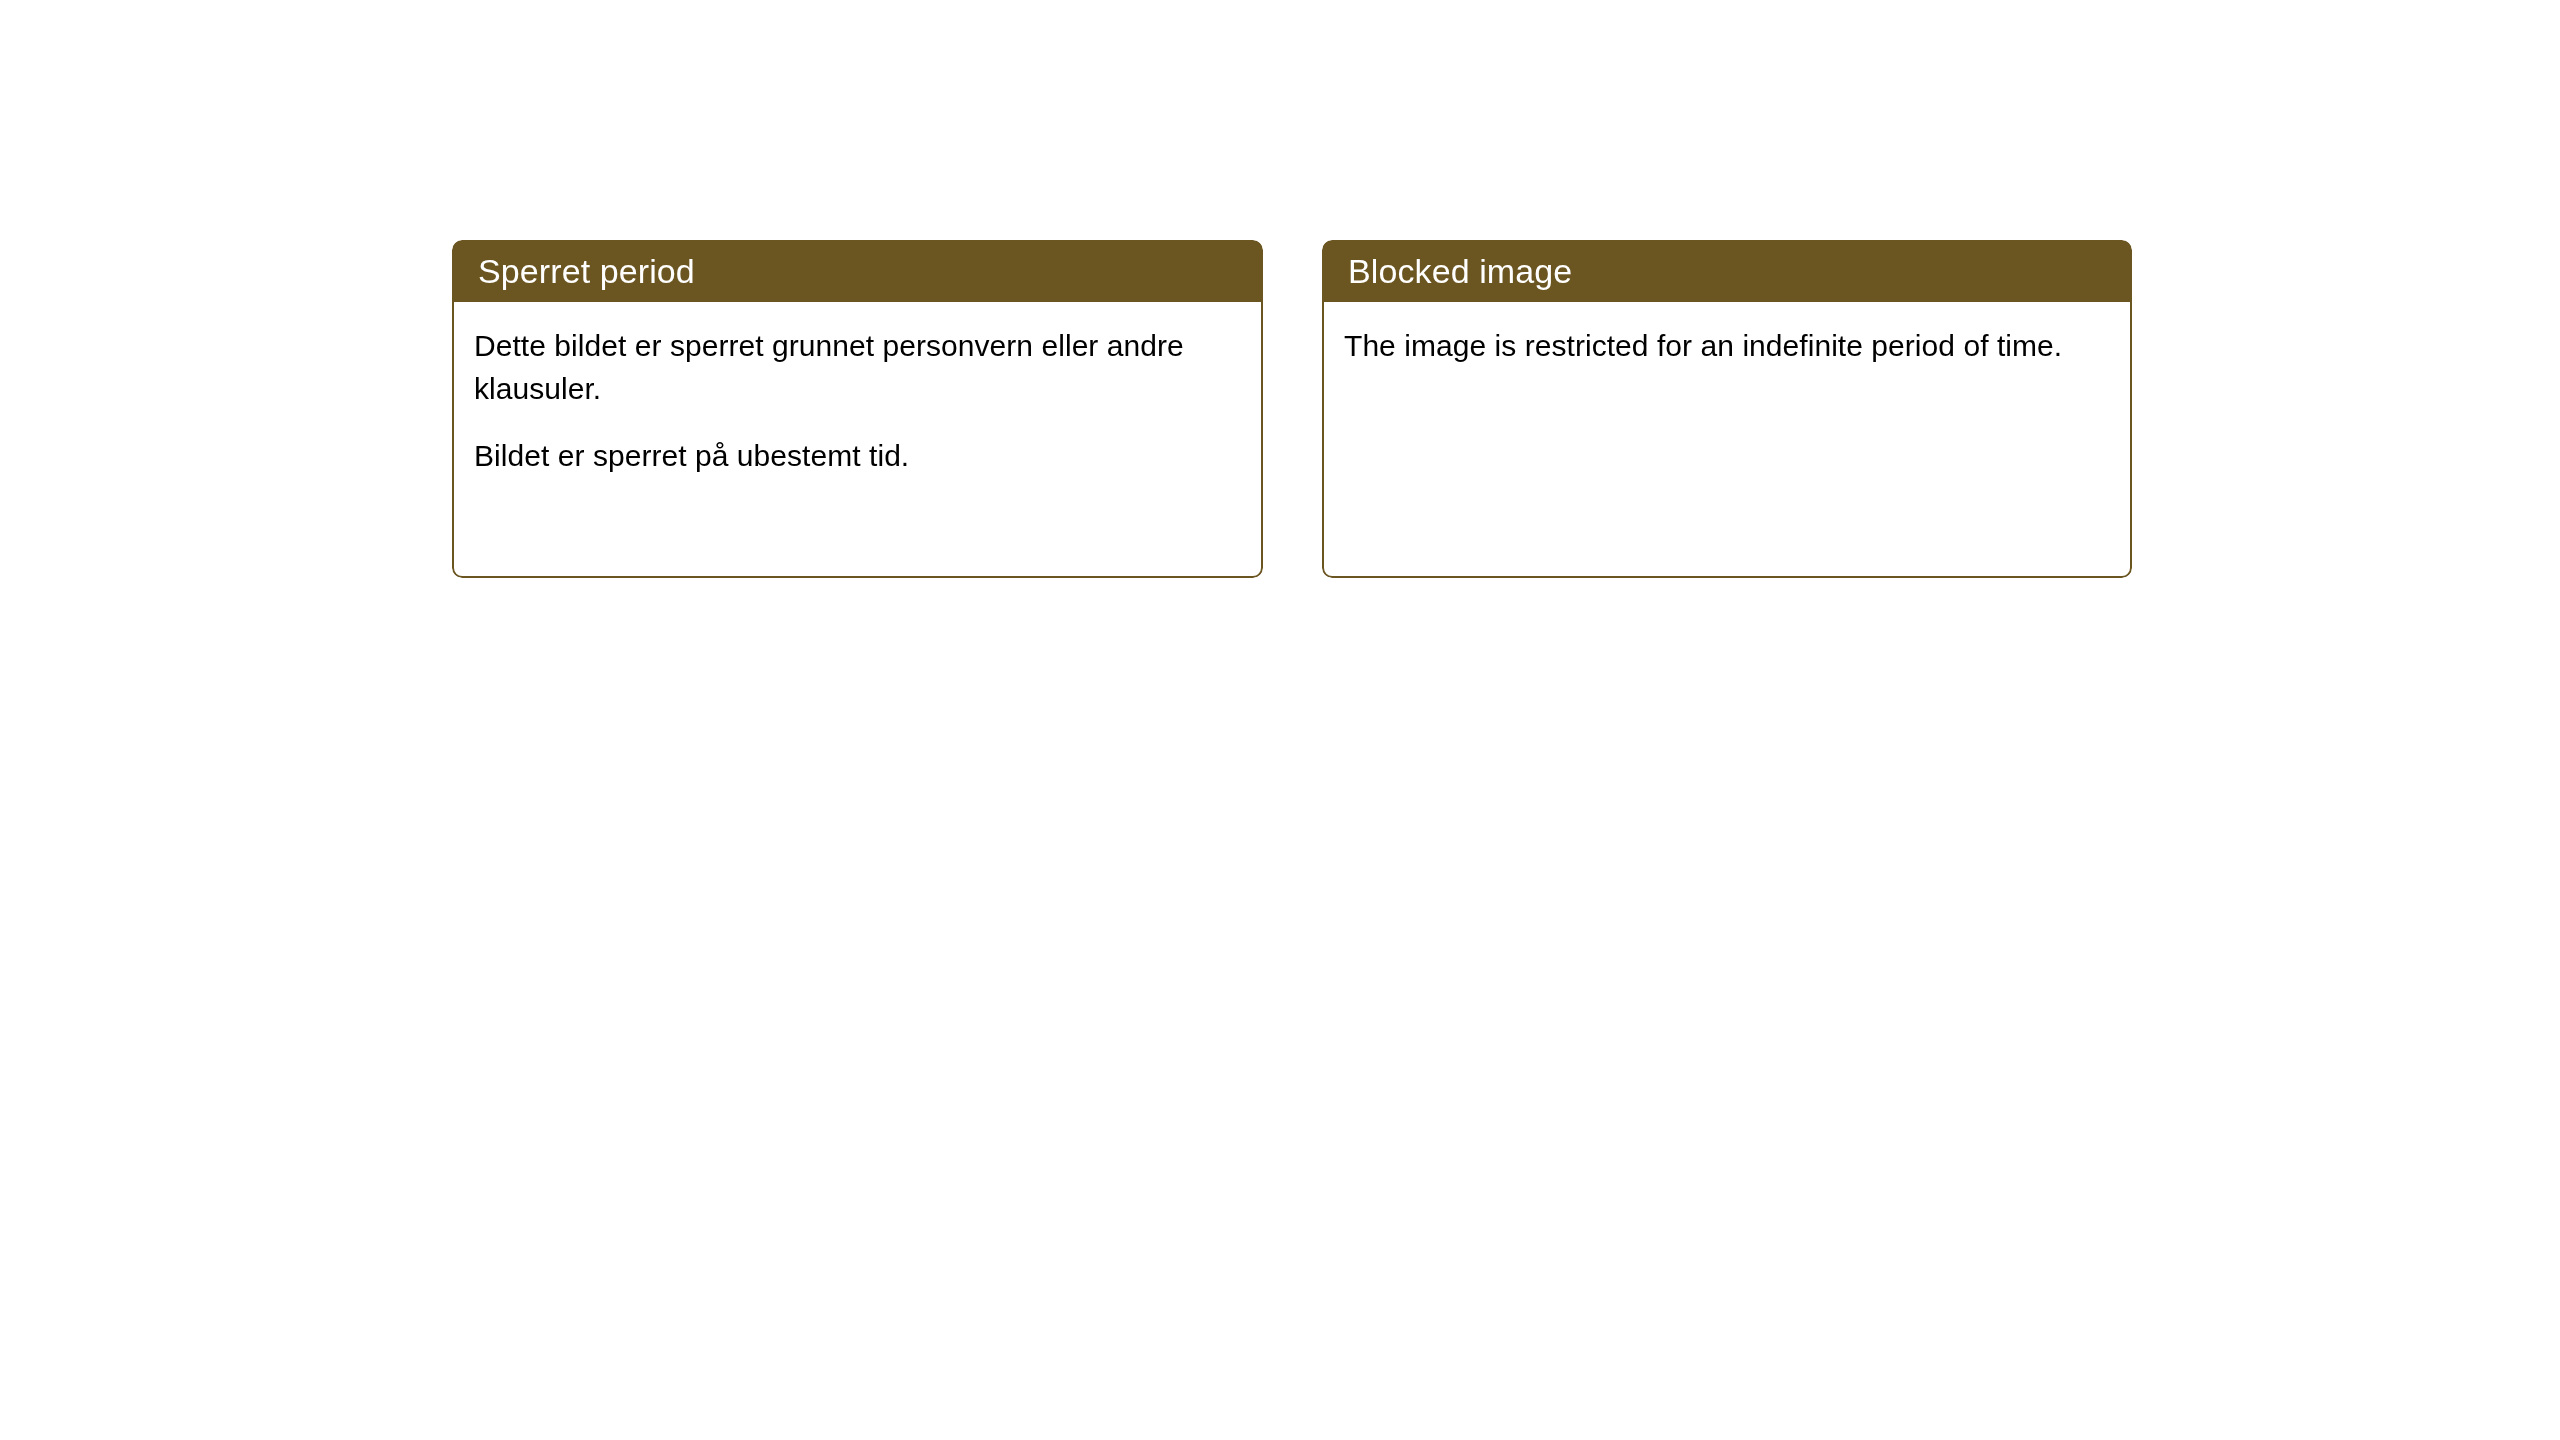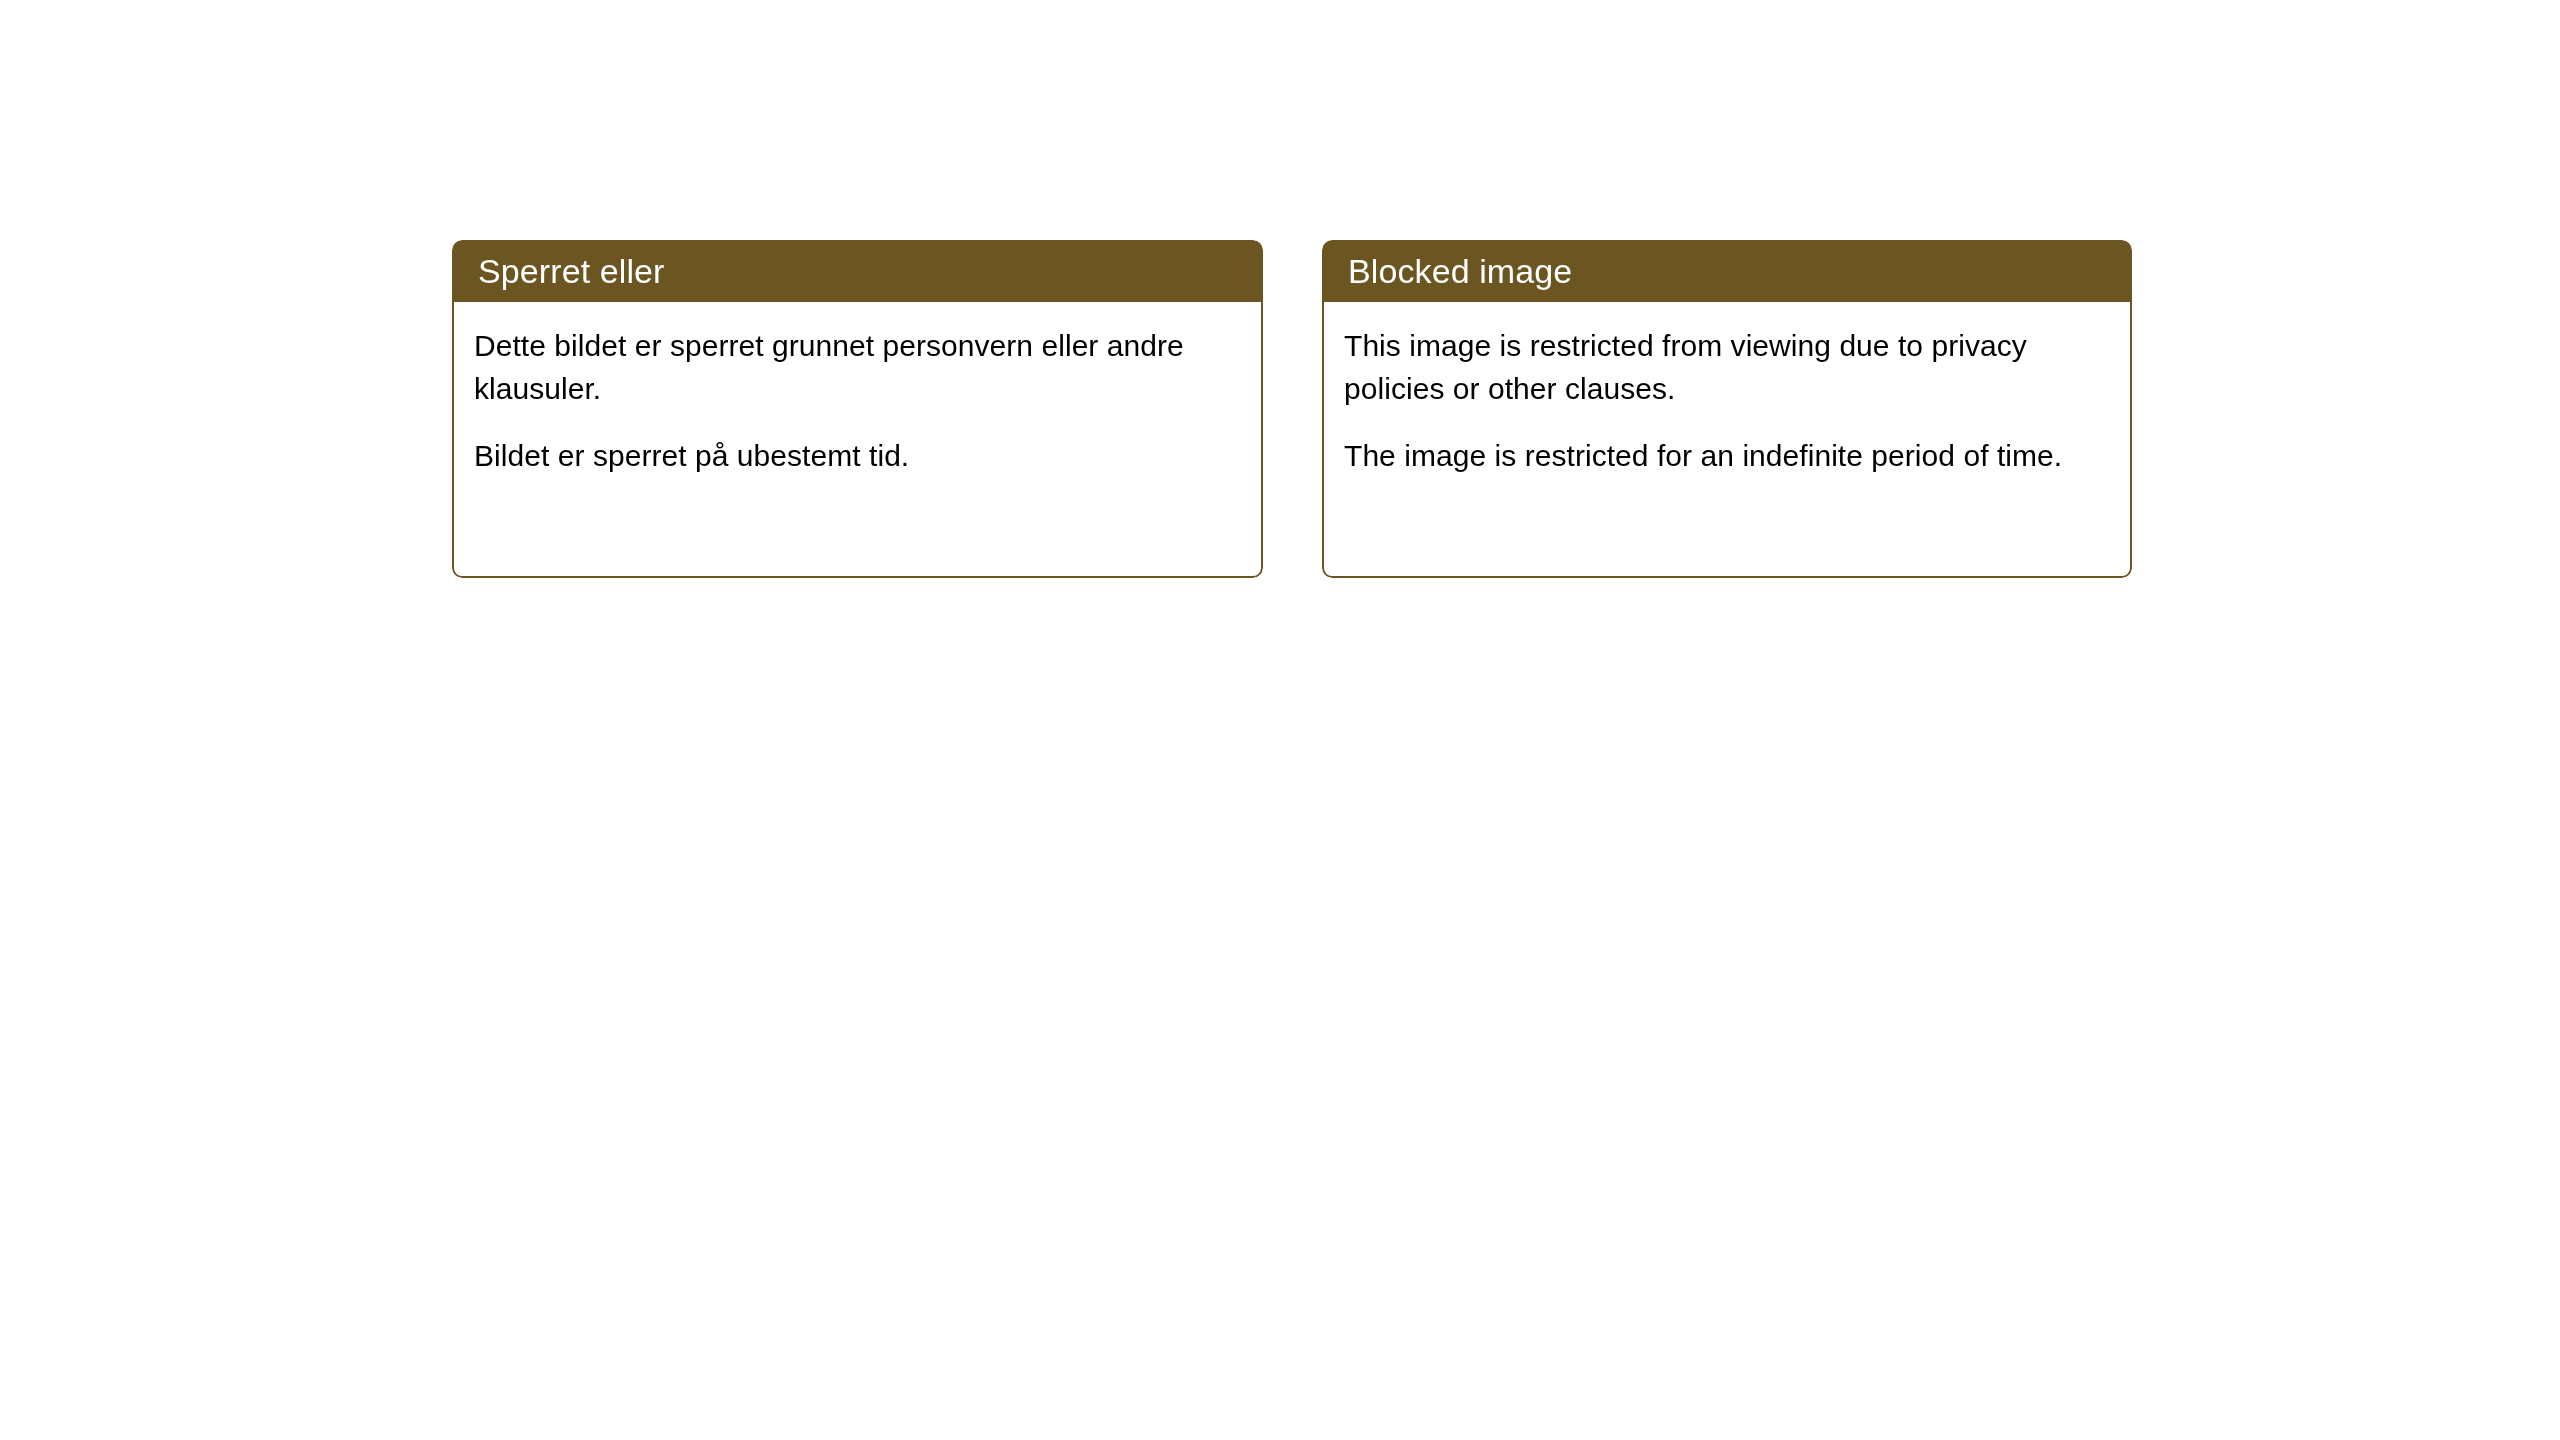--- a/index.html
+++ b/index.html
@@ -80,31 +80,30 @@
     margin-top: 24px;
   }
 </style>
 </head>
 <body>
 
 <div id="stage">
 
   <section class="notice-card card-no">
     <div class="card-header">
-      <span class="card-title">Sperret eller</span>
+      <span class="card-title">Sperret period</span>
     </div>
     <div class="card-body">
       <p class="card-paragraph">Dette bildet er sperret grunnet personvern eller andre klausuler.</p>
       <p class="card-paragraph">Bildet er sperret på ubestemt tid.</p>
     </div>
   </section>
 
   <section class="notice-card card-en">
     <div class="card-header">
       <span class="card-title">Blocked image</span>
     </div>
     <div class="card-body">
-      <p class="card-paragraph">This image is restricted from viewing due to privacy policies or other clauses.</p>
       <p class="card-paragraph">The image is restricted for an indefinite period of time.</p>
     </div>
   </section>
 
 </div>
 
 </body></html>

